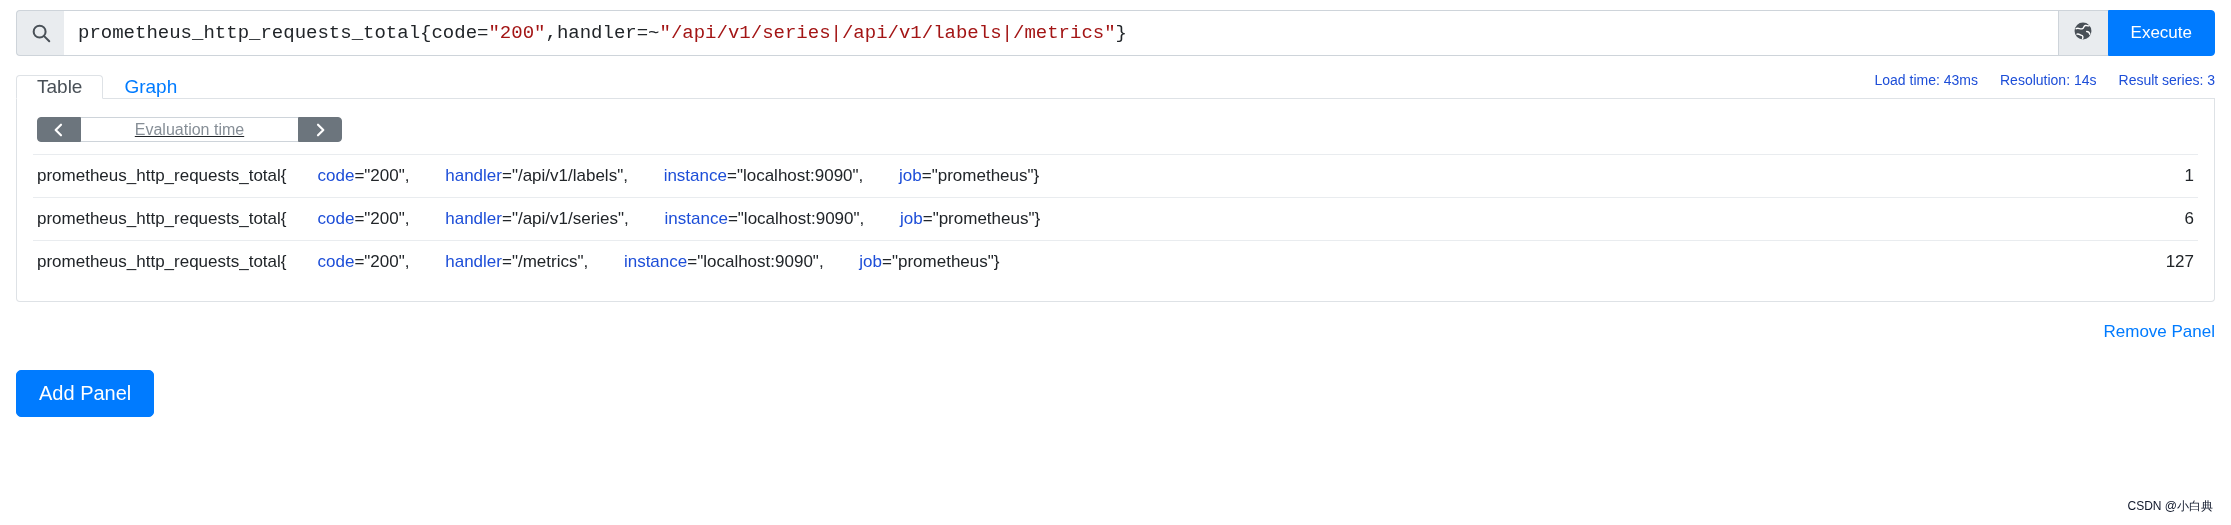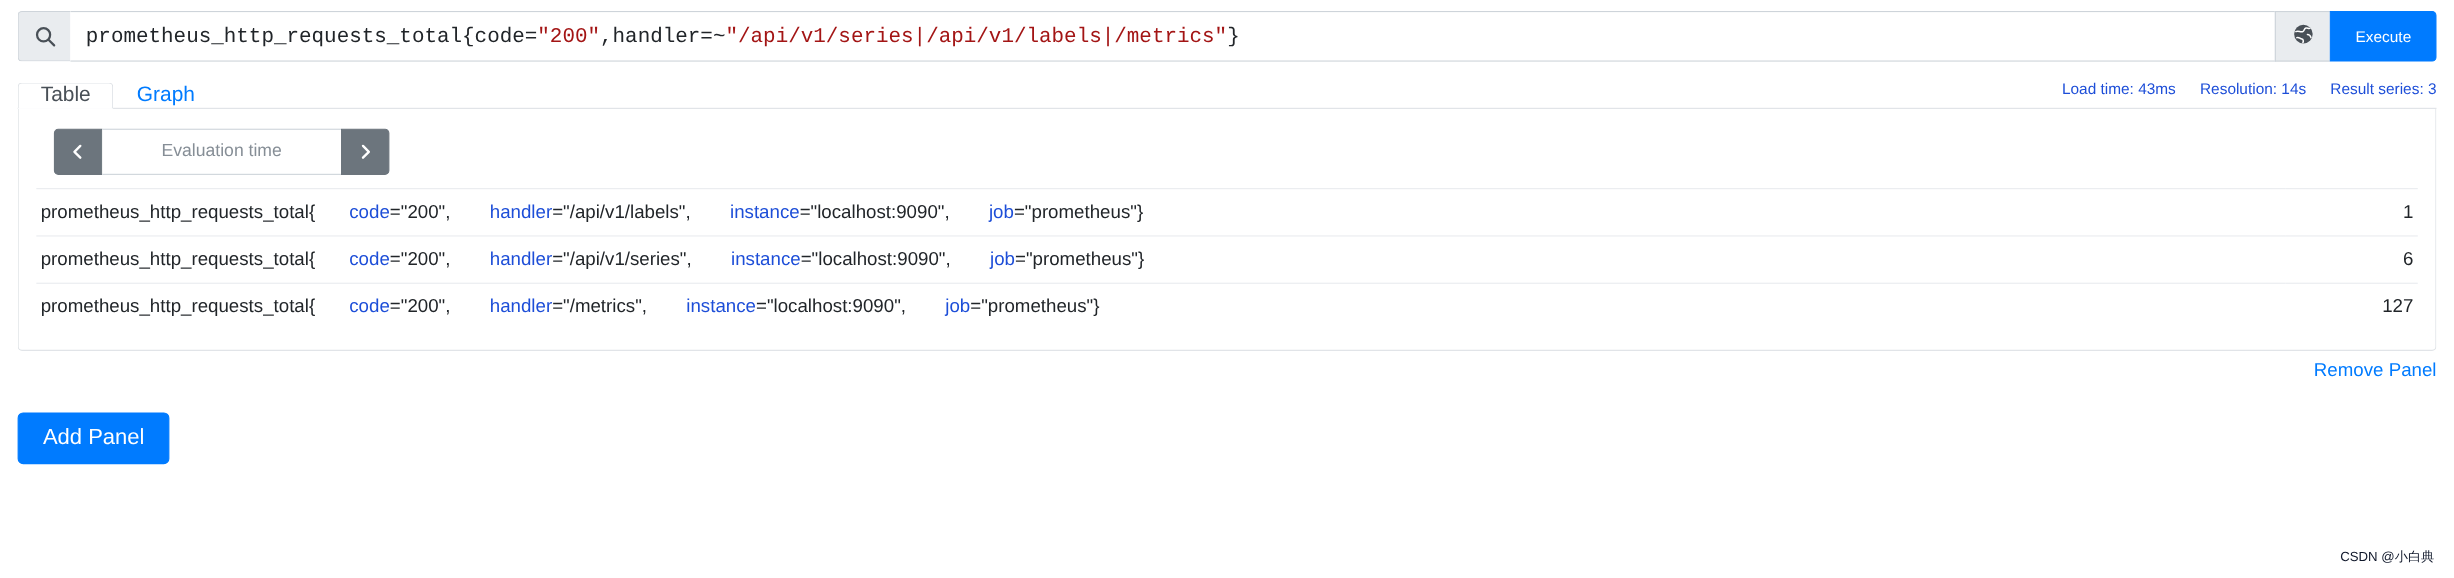--- a/index.html
+++ b/index.html
@@ -57,21 +57,21 @@
     border-right: none;
     display: flex;
     align-items: center;
     justify-content: center;
   }
   .execute-btn {
     background: #007bff;
     color: #fff;
     border: 1px solid #007bff;
     border-radius: 0 4px 4px 0;
-    font-size: 14px;
+    font-size: 17px;
     padding: 0 22px;
     cursor: pointer;
     white-space: nowrap;
     font-family: "Liberation Sans", sans-serif;
   }
 
   
   .tabs-row {
     margin: 16px 16px 0 16px;
     display: flex;
@@ -117,22 +117,23 @@
     border: 1px solid #dee2e6;
     border-top: none;
     border-radius: 0 0 4px 4px;
     padding: 14px 16px 18px 16px;
   }
 
   .eval-group {
     display: flex;
     align-items: stretch;
     width: 305px;
-    height: 42px;
-    margin: 4px 0 12px 16px;
+    height: 25px;
+    margin: 4px 0 12px 4px;
+    text-decoration: underline;
   }
   .eval-btn {
     width: 44px;
     background: #6c757d;
     border: 1px solid #6c757d;
     color: #fff;
     display: flex;
     align-items: center;
     justify-content: center;
     cursor: pointer;
@@ -178,21 +179,21 @@
     padding-right: 12px;
     white-space: nowrap;
   }
   .metric-name { color: #212529; }
   .lbl-name { font-weight: normal; color: #1d4ed8; margin-left: 31px; }
   .lbl-eq  { color: #212529; }
   .lbl-val { color: #212529; }
 
   
   .remove-row {
-    margin: 8px 16px 0 16px;
+    margin: 20px 16px 0 16px;
     text-align: right;
   }
   .remove-link {
     color: #007bff;
     font-size: 17px;
     text-decoration: none;
     cursor: pointer;
   }
   .add-panel-row {
     margin: 28px 0 0 16px;

